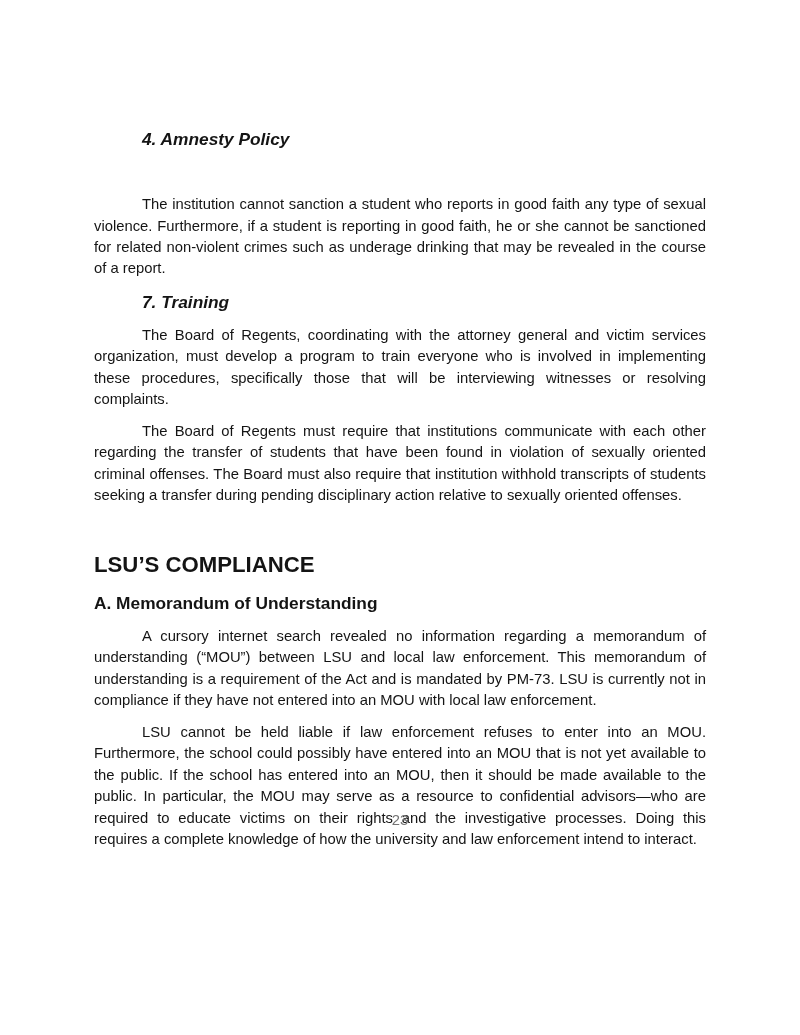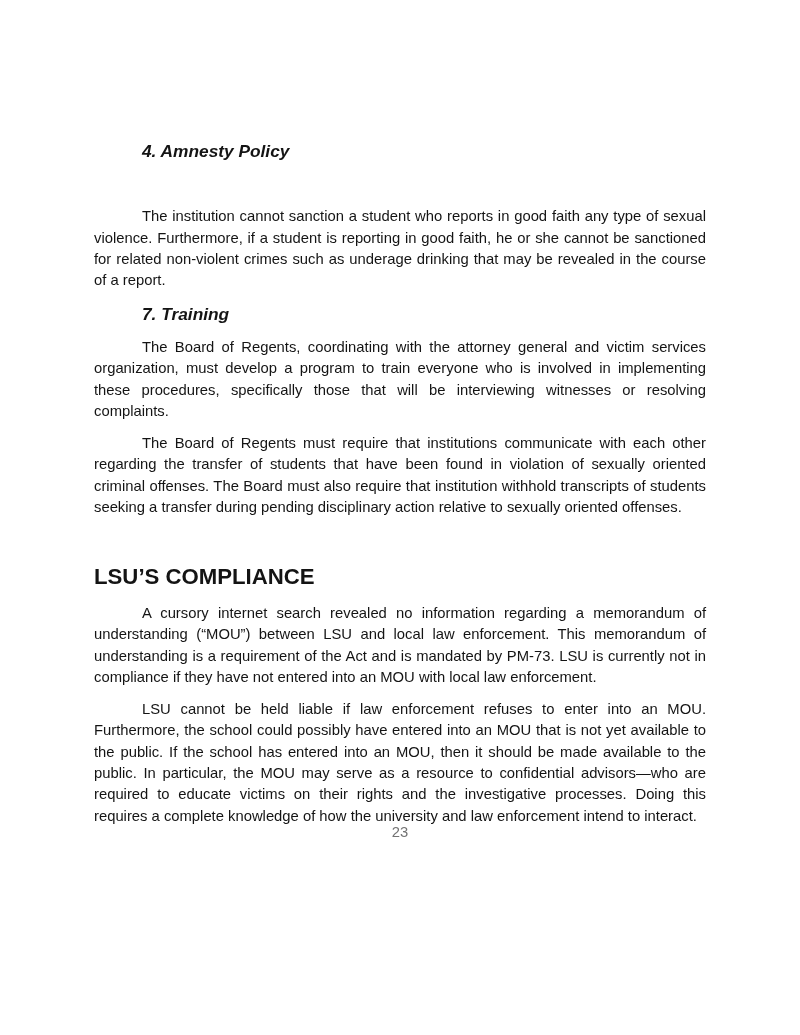--- a/index.html
+++ b/index.html
@@ -4,21 +4,21 @@
 <style>
   html, body {
     margin: 0;
     padding: 0;
     background: #ffffff;
   }
   .page {
     position: relative;
     width: 800px;
     height: 877px;
-    margin: 16px auto;
+    margin: 4px auto;
     background: #ffffff;
     box-sizing: border-box;
     padding: 123px 94px 0 94px;
     font-family: "Liberation Sans", sans-serif;
     font-size: 14.8px;
     line-height: 1.45;
     color: #141414;
     overflow: hidden;
   }
   .para {
@@ -67,20 +67,21 @@
   <h3 class="subheading">7. Training</h3>
 
   <p class="para">The Board of Regents, coordinating with the attorney general and victim services organization, must develop a program to train everyone who is involved in implementing these procedures, specifically those that will be interviewing witnesses or resolving complaints.</p>
 
 
   <p class="para">The Board of Regents must require that institutions communicate with each other regarding the transfer of students that have been found in violation of sexually oriented criminal offenses. The Board must also require that institution withhold transcripts of students seeking a transfer during pending disciplinary action relative to sexually oriented offenses.</p>
 
   <h2 class="section-title">LSU’S COMPLIANCE</h2>
 
 
+  <h3 class="letter-heading">A. Memorandum of Understanding</h3>
 
   <p class="para">A cursory internet search revealed no information regarding a memorandum of understanding (“MOU”) between LSU and local law enforcement. This memorandum of understanding is a requirement of the Act and is mandated by PM-73. LSU is currently not in compliance if they have not entered into an MOU with local law enforcement.</p>
 
   <p class="para">LSU cannot be held liable if law enforcement refuses to enter into an MOU. Furthermore, the school could possibly have entered into an MOU that is not yet available to the public. If the school has entered into an MOU, then it should be made available to the public. In particular, the MOU may serve as a resource to confidential advisors—who are required to educate victims on their rights and the investigative processes. Doing this requires a complete knowledge of how the university and law enforcement intend to interact.</p>
 
 
   <div class="page-number">23</div>
 
 </div>
 

